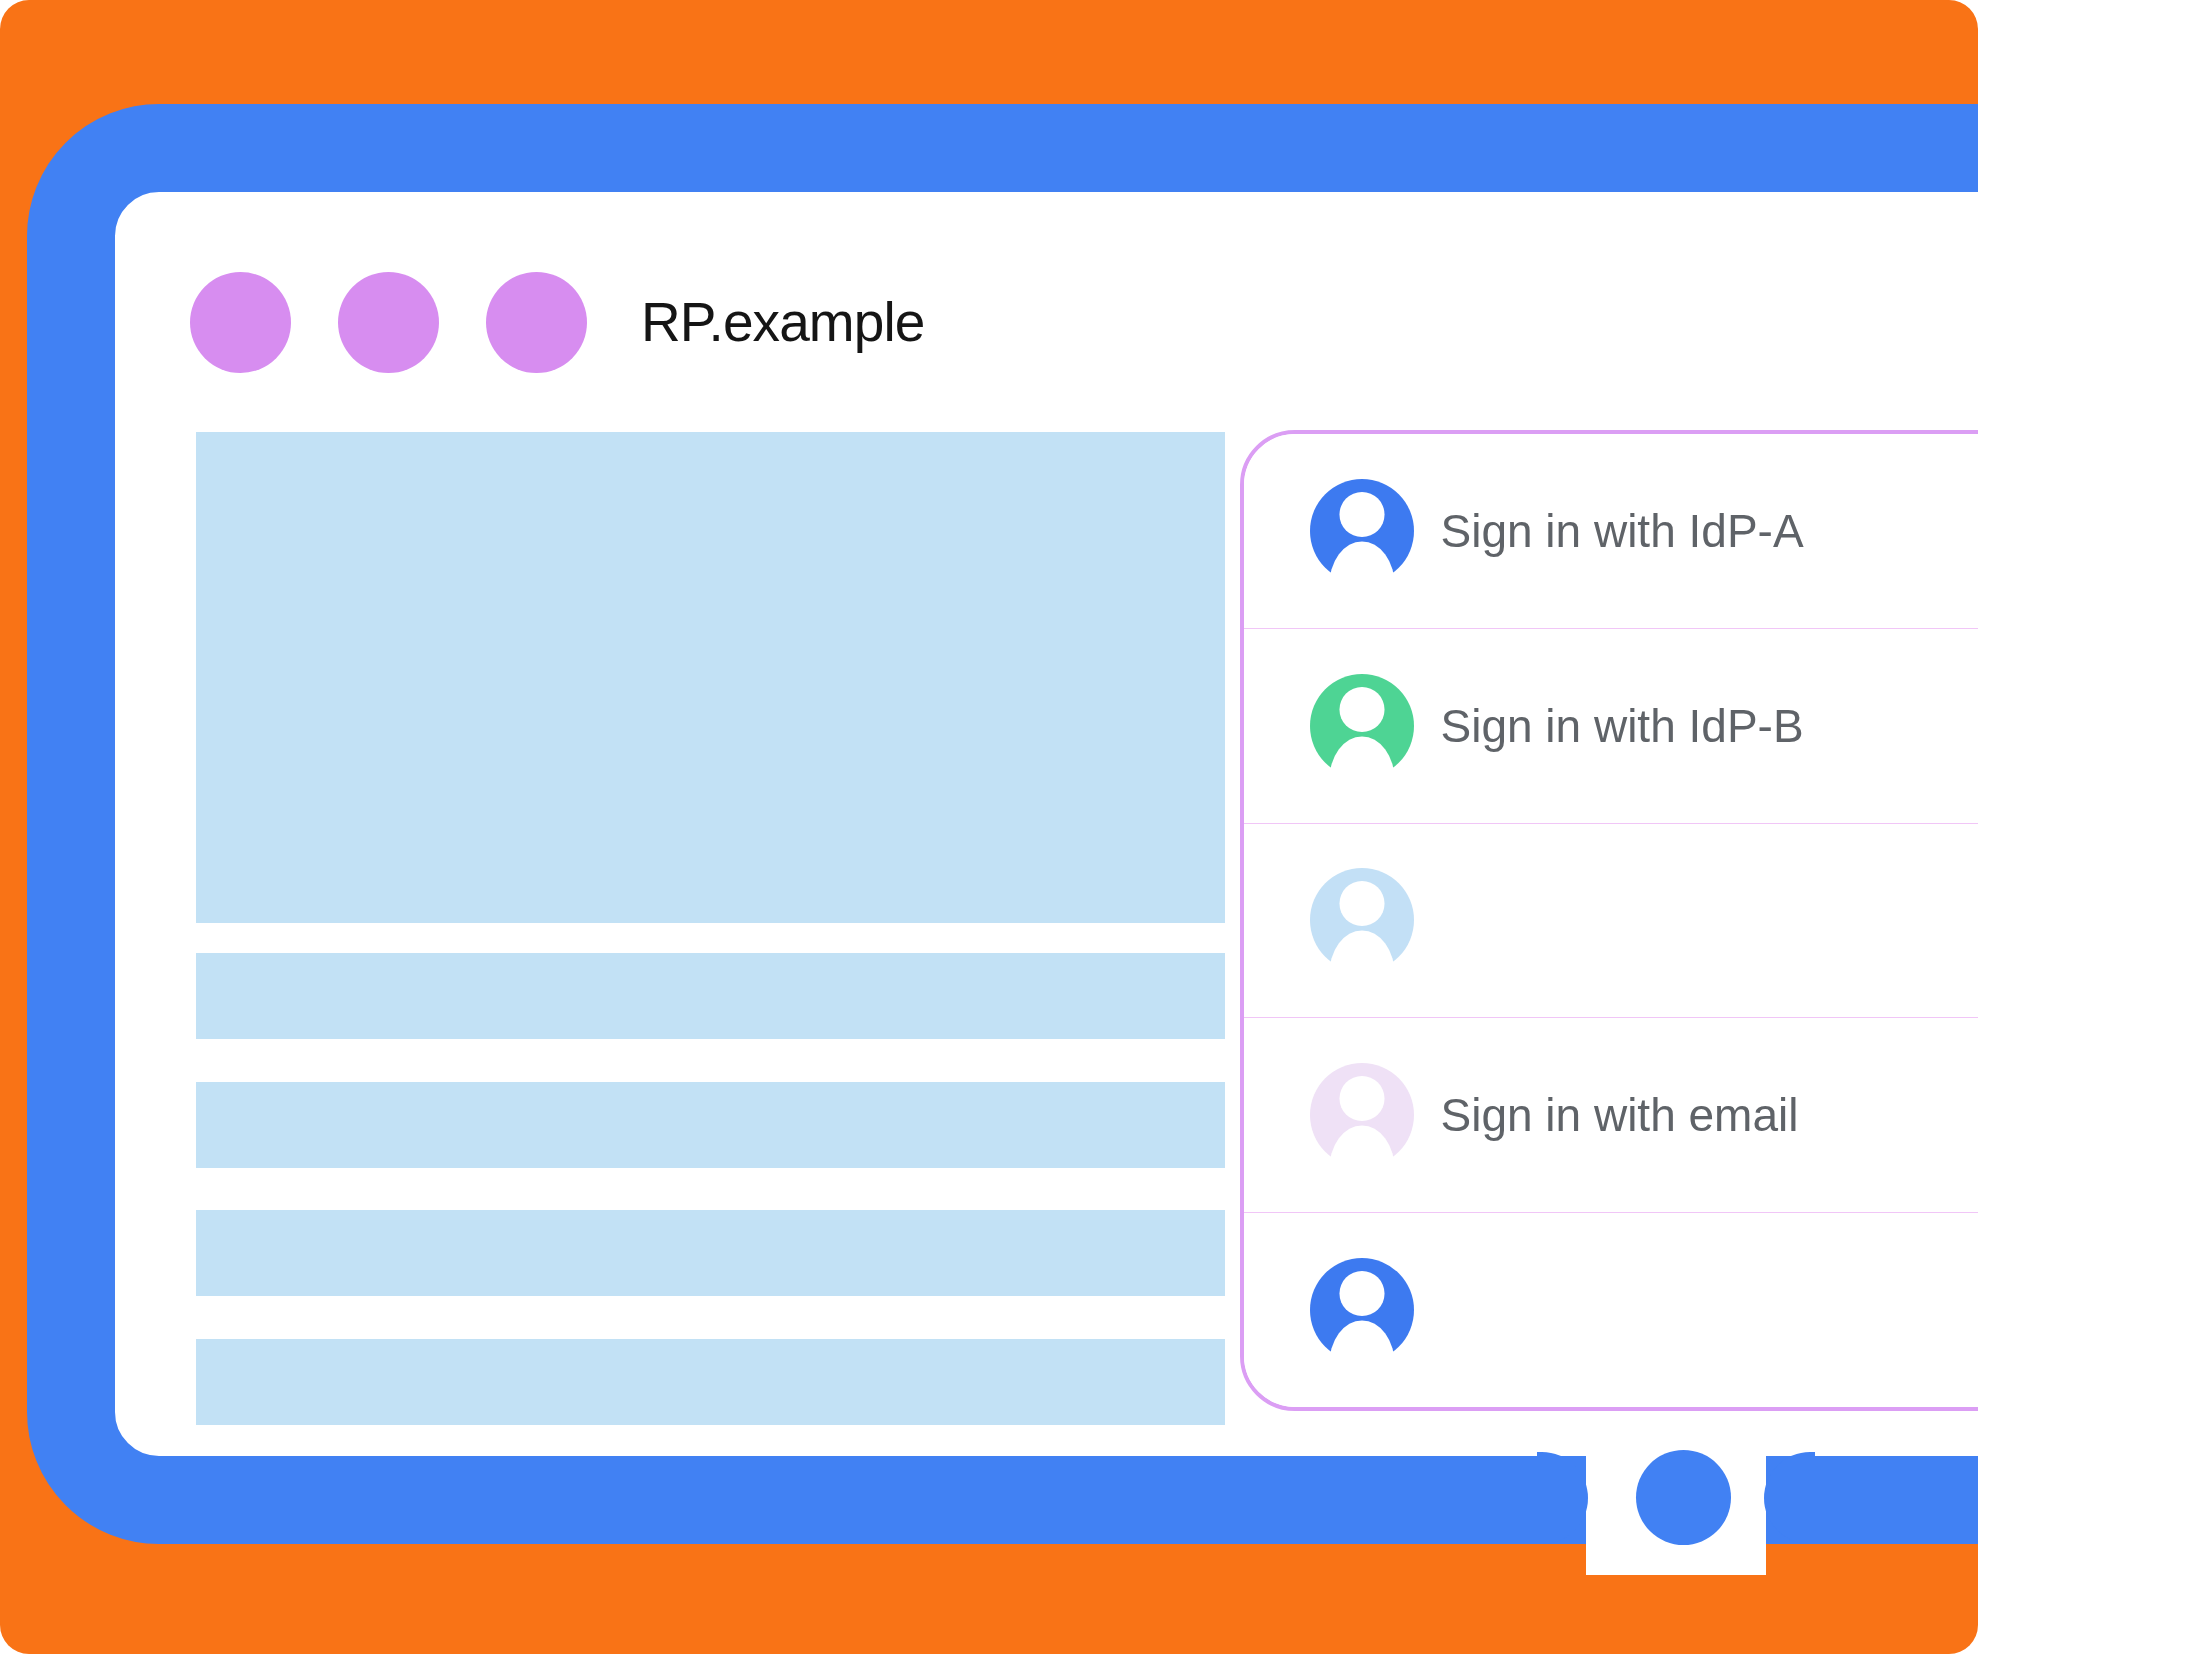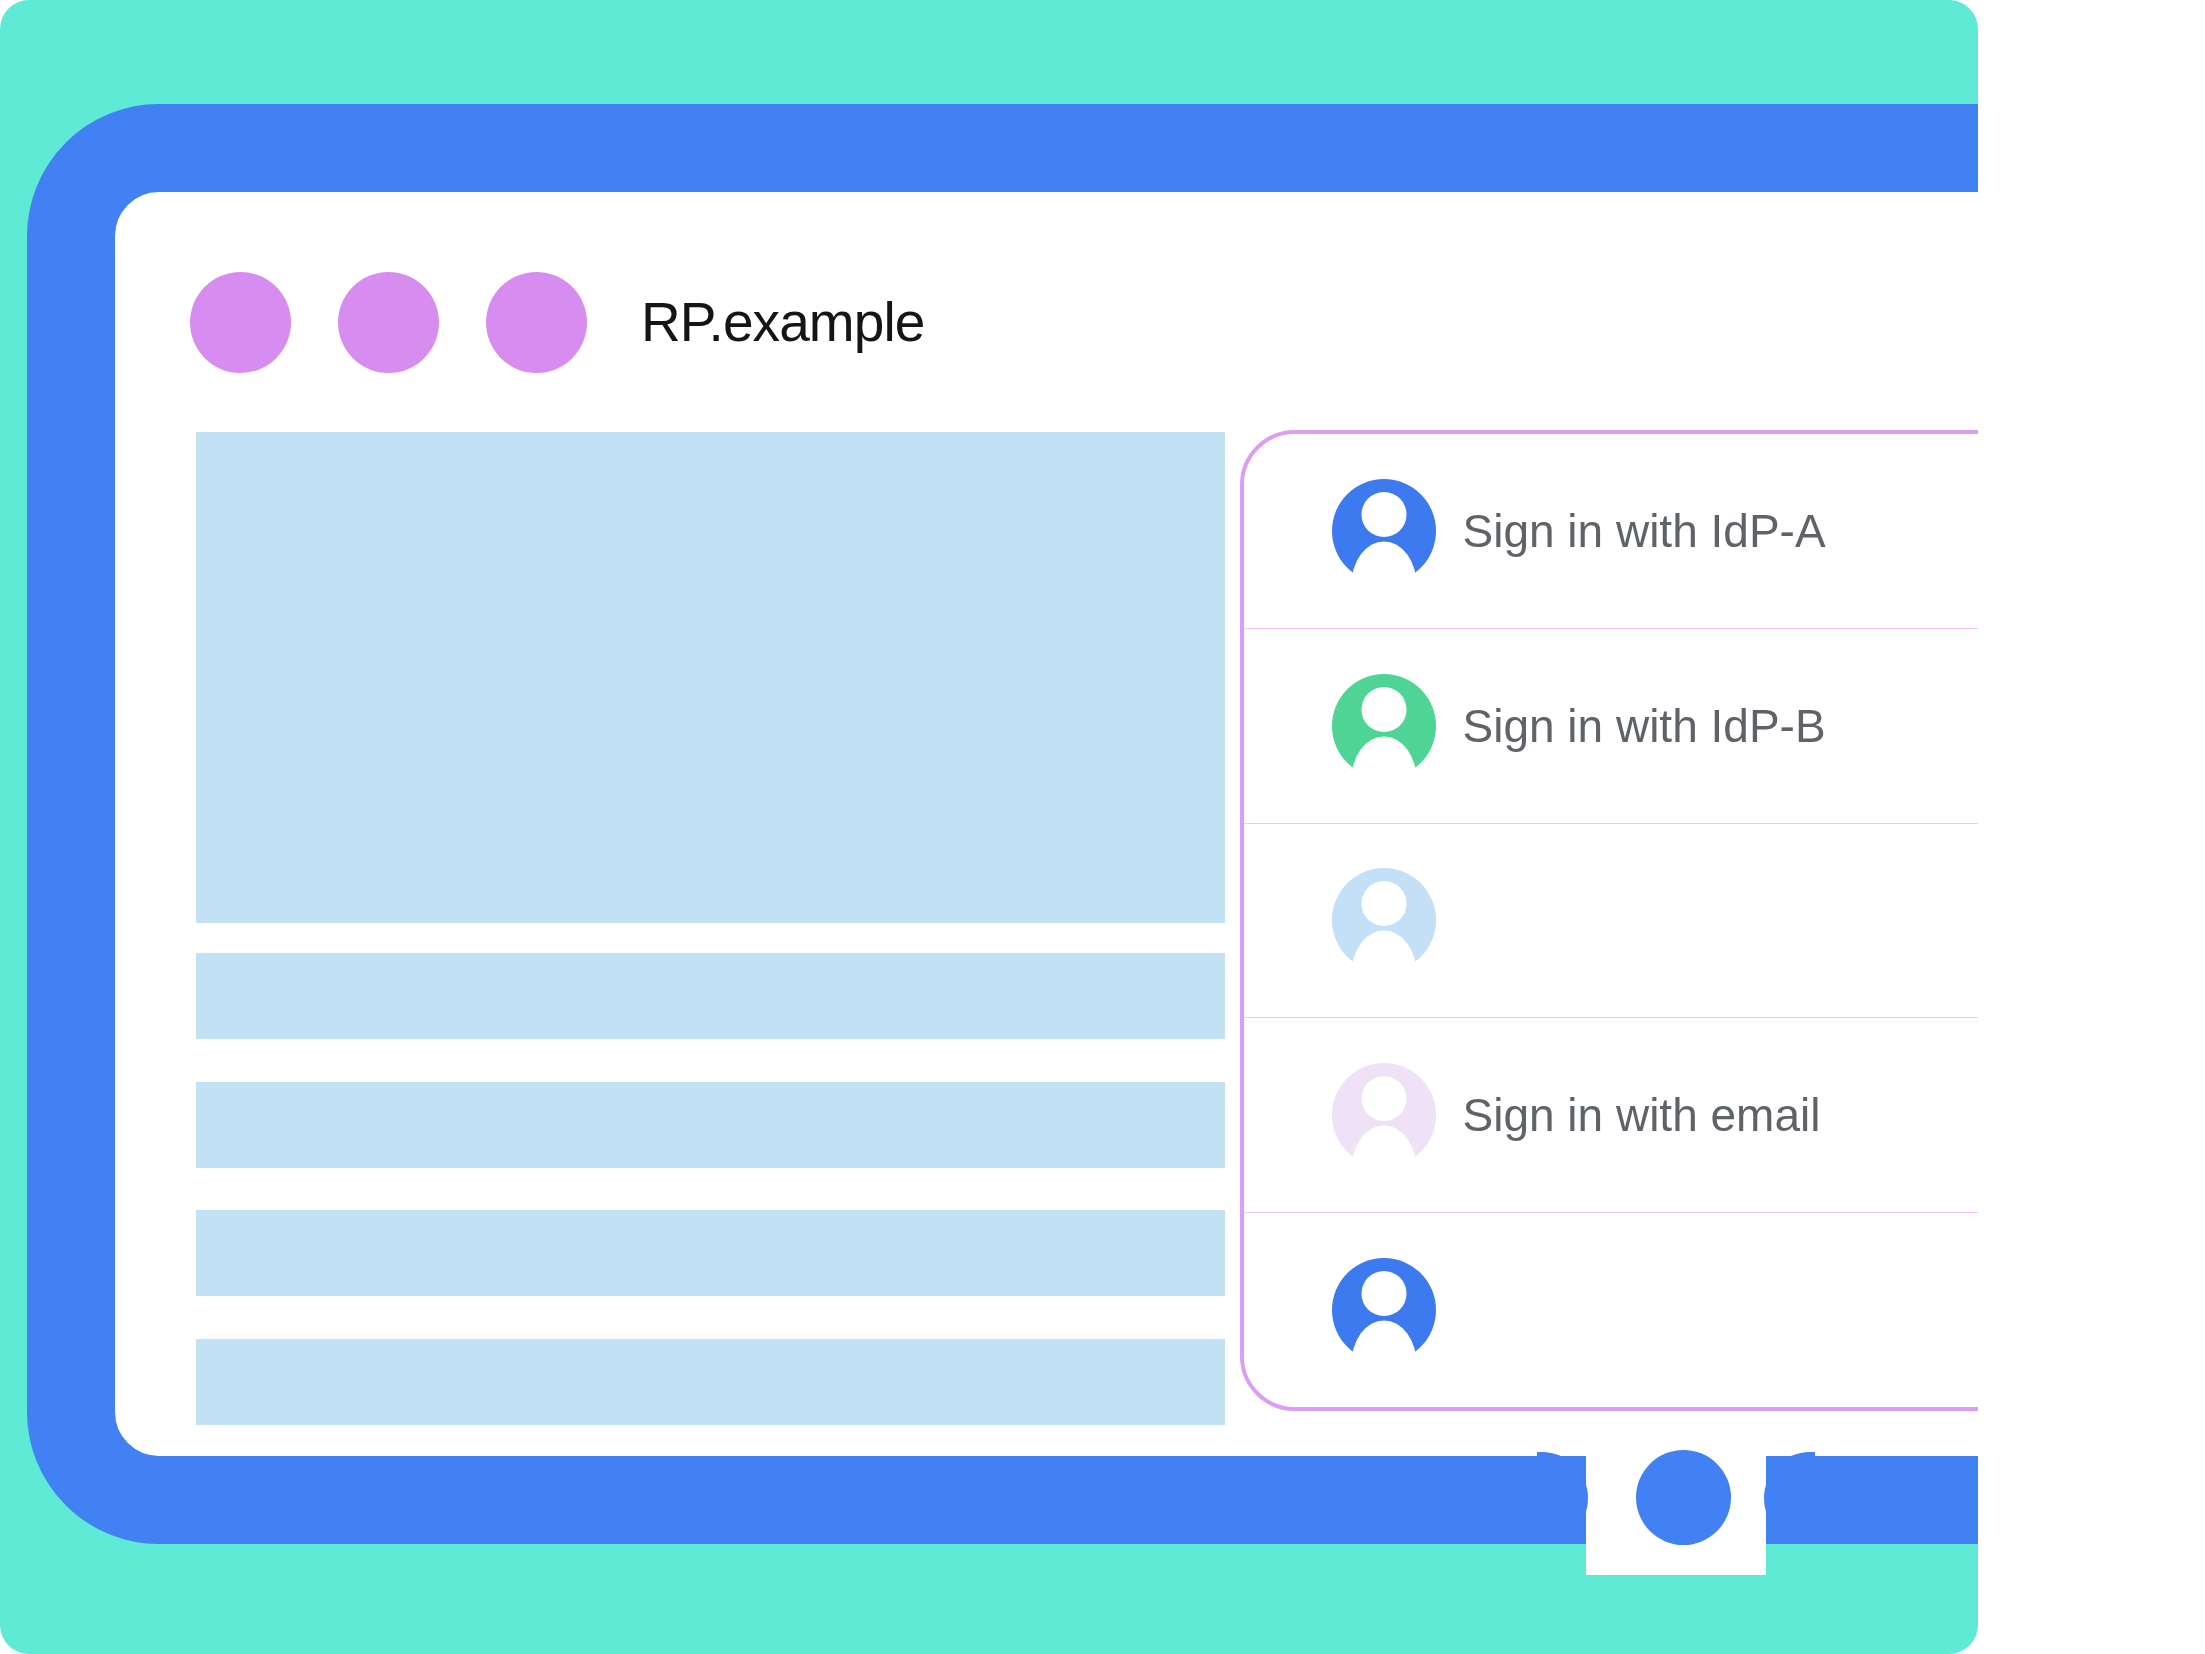--- a/index.html
+++ b/index.html
@@ -1,20 +1,20 @@
 <!DOCTYPE html>
 <html style="--frame-blue: #4181f3; --content-blue: #c2e1f5; --dot-purple: #d78df0; --panel-border: #db9ef4; --divider-pink: #f1c6f7; --label-gray: #5f6368; --title-color: #151515;font-size:14px"><head>
 <meta charset="utf-8">
 <style>
   html, body { margin: 0; padding: 0; background: #ffffff; }
   .stage {
     position: relative;
     width: 1978px;
     height: 1654px;
-    background: #5eead4;
+    background: #f97316;
     font-family: "Liberation Sans", "DejaVu Sans", sans-serif;
     overflow: hidden;
     border-radius: 29px;
   }
 
   
   .frame {
     position: absolute;
     left: 26.5px; top: 104px;
     width: 2149px; height: 1440px;
@@ -91,21 +91,21 @@
     border-radius: 55px;
     background: #ffffff;
     display: flex;
     flex-direction: column;
     overflow: hidden;
   }
   .signin-row {
     flex: 1 1 0;
     display: flex;
     align-items: center;
-    padding-left: 88px;
+    padding-left: 66px;
     cursor: pointer;
     background: #ffffff;
   }
   .signin-row:not(:last-child) {
     border-bottom: 1.8px solid var(--divider-pink, #f1c6f7);
   }
   .avatar {
     width: 104px; height: 104px;
     flex: 0 0 104px;
     display: block;

